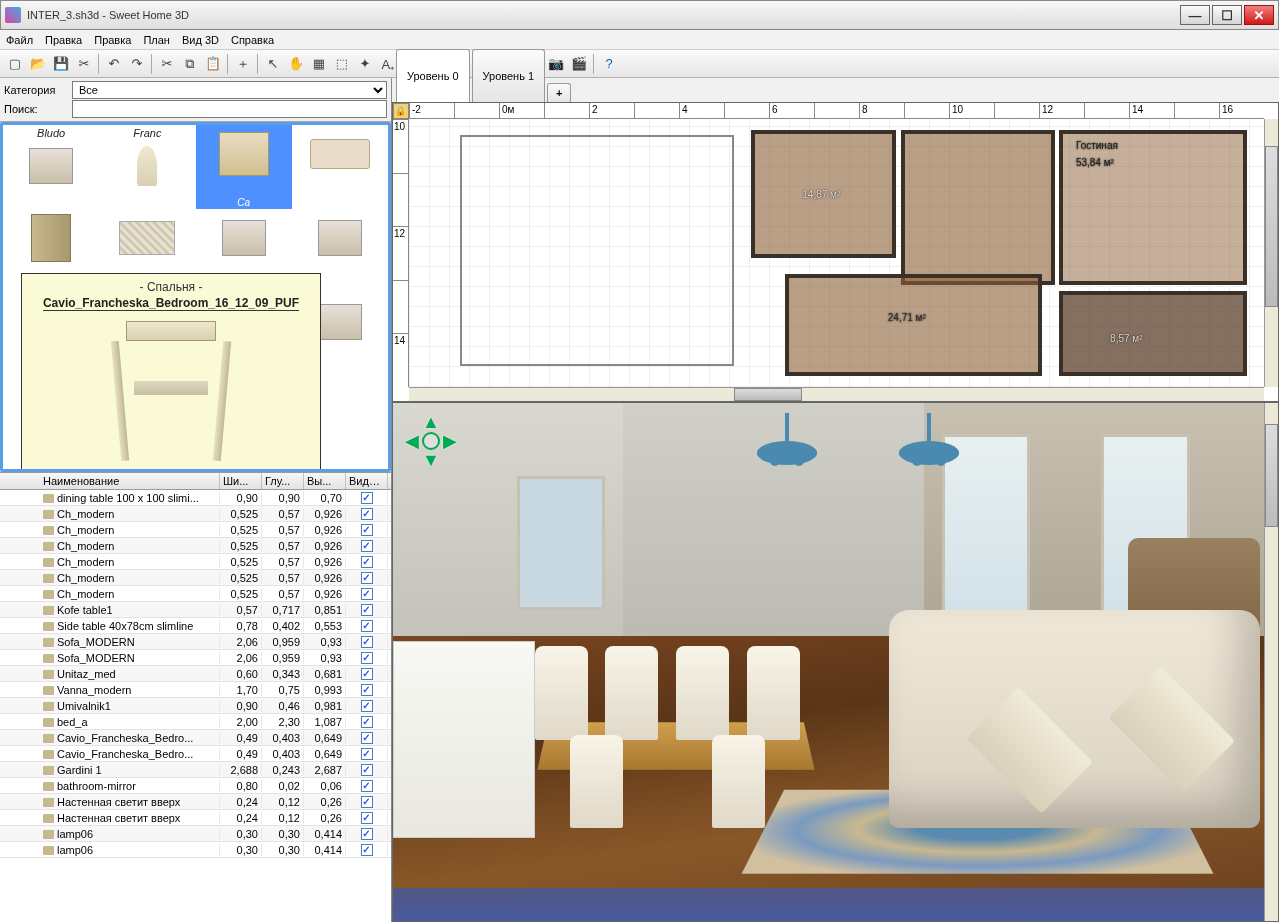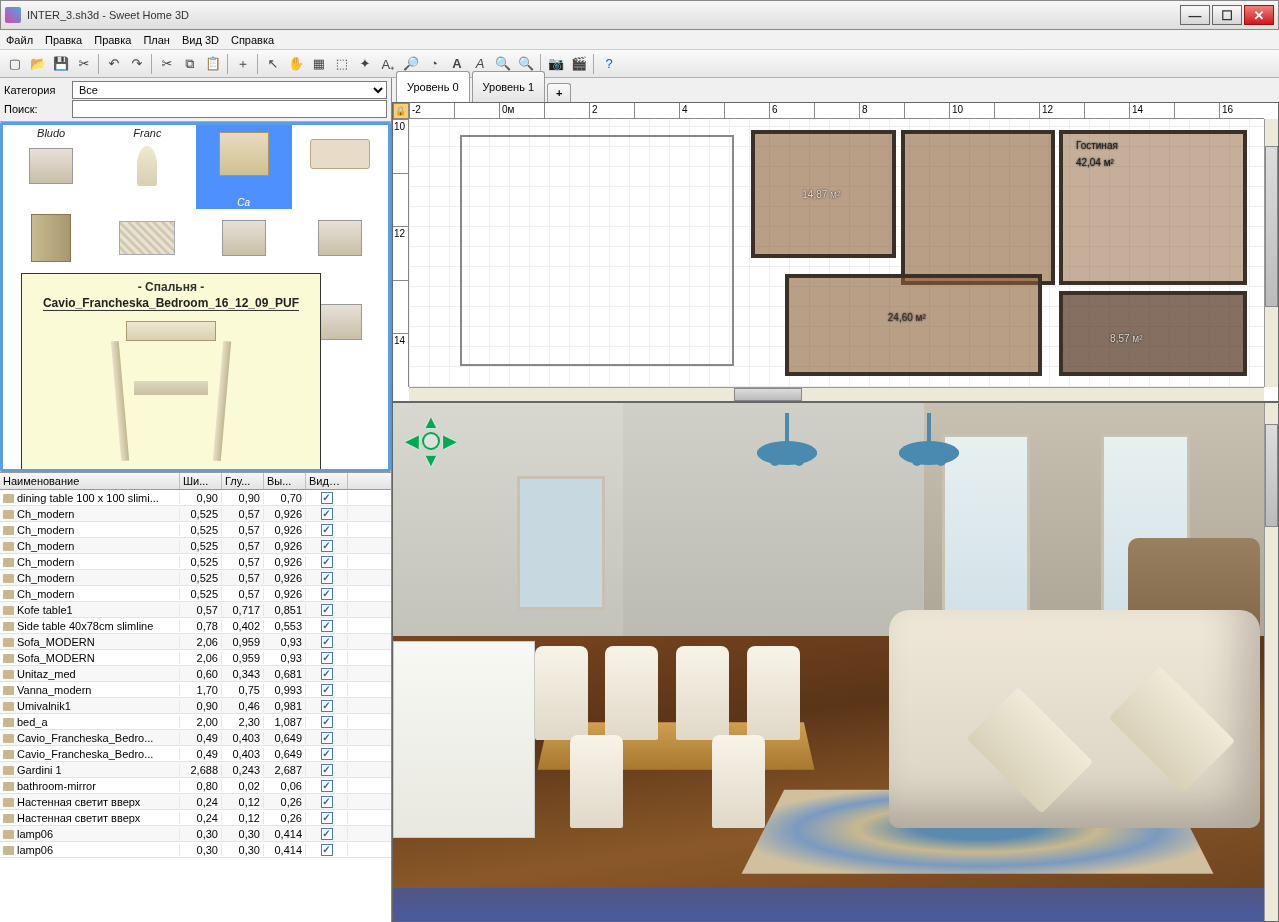--- a/index.html
+++ b/index.html
@@ -40,40 +40,40 @@
 .cat-cell { height: 84px; display:flex; flex-direction:column; align-items:center; justify-content:flex-start; padding-top:2px; position:relative; }
 .cat-cell .lbl { font-style: italic; color:#222; font-size:11px; text-align:center; overflow:hidden; text-overflow:ellipsis; white-space:nowrap; width:88px; }
 .cat-cell .thumb { width:70px; height:50px; margin-top:2px; display:flex; align-items:center; justify-content:center; }
 .cat-cell.sel { background:#4d90fe; }
 .cat-cell.sel .lbl { color:#fff; }
 .cat-cell .tag { position:absolute; bottom:1px; left:0; right:0; font-size:10px; text-align:center; color:#333; font-style:italic; }
 .cat-cell.sel .tag { background:#4d90fe; color:#fff; }
 
 
 .tooltip { position:absolute; left:18px; top:148px; width:300px; height:210px; background:#fafad7; border:1px solid #333; z-index:100; display:flex; flex-direction:column; align-items:center; padding:6px 4px; }
-.tooltip .t1 { font-weight:bold; font-size:12px; text-align:center; color:#333; }
+.tooltip .t1 { font-weight:normal; font-size:12px; text-align:center; color:#333; }
 .tooltip .t2 { font-weight:bold; font-size:12px; text-align:center; color:#222; border-bottom:1px solid #333; margin:2px 0 4px; }
 .tooltip .timg { flex:1; width:180px; display:flex; align-items:center; justify-content:center; }
 
 
 .furn-list { flex:1; overflow:hidden; display:flex; flex-direction:column; background:#fff; border-top:1px solid #999; }
 .furn-head { display:flex; background:linear-gradient(#f7f7f7,#e3e3e3); border-bottom:1px solid #999; }
 .fh { border-right:1px solid #c0c0c0; padding:2px 3px; font-size:11px; overflow:hidden; text-overflow:ellipsis; white-space:nowrap; }
-.c-name{width:180px;} .c-w{width:42px;} .c-d{width:42px;} .c-h{width:42px;} .c-v{width:42px;}
+.c-name{width:180px;margin-left:40px;} .c-w{width:42px;} .c-d{width:42px;} .c-h{width:42px;} .c-v{width:42px;}
 .furn-body { flex:1; overflow-y:auto; }
 .frow { display:flex; border-bottom:1px solid #e3e3e3; height:16px; align-items:center; }
 .frow:nth-child(even){ background:#f7f7f7; }
 .fc { border-right:1px solid #e8e8e8; padding:0 3px; font-size:11px; overflow:hidden; text-overflow:ellipsis; white-space:nowrap; }
 .fc.num { text-align:right; }
 .fc .ic { display:inline-block; width:11px; height:9px; background:#c8b890; margin-right:3px; border-radius:1px; vertical-align:middle; }
 .chk { width:12px; height:12px; border:1px solid #4a7dbf; background:#fff; display:inline-flex; align-items:center; justify-content:center; color:#2060c0; font-size:10px; font-weight:bold; }
 
 
 .plan-tabs { height:24px; display:flex; align-items:flex-end; padding-left:4px; background:#f0f0f0; gap:2px; }
-.ptab { border:1px solid #999; border-bottom:none; padding:9px 10px; background:linear-gradient(#fafafa,#e5e5e5); border-radius:3px 3px 0 0; font-size:11px; cursor:pointer; }
+.ptab { border:1px solid #999; border-bottom:none; padding:20px 10px; background:linear-gradient(#fafafa,#e5e5e5); border-radius:3px 3px 0 0; font-size:11px; cursor:pointer; }
 .ptab.active { background:#fff; }
 .ptab.add { font-weight:bold; width:24px; text-align:center; padding:3px 6px; }
 
 
 .plan-view { flex: 0 0 300px; border:1px solid #666; background:#fff; position:relative; overflow:hidden; }
 .ruler-h { position:absolute; top:0; left:16px; right:14px; height:16px; background:#fff; border-bottom:1px solid #888; display:flex; font-size:10px; }
 .ruler-h span { border-left:1px solid #888; padding:1px 2px; }
 .ruler-v { position:absolute; top:16px; left:0; bottom:14px; width:16px; background:#fff; border-right:1px solid #888; display:flex; flex-direction:column; font-size:10px; }
 .ruler-v span { border-top:1px solid #888; padding:1px; flex:1; }
 .plan-area { position:absolute; top:16px; left:16px; right:14px; bottom:14px; background:repeating-linear-gradient(0deg,#eee,#eee 1px,transparent 1px,transparent 20px),repeating-linear-gradient(90deg,#eee,#eee 1px,transparent 1px,transparent 20px); }
@@ -535,24 +535,24 @@
           <span>14</span>
         </div>
       <div class="plan-area">
         <div class="plan-room" style="left:40%;top:4%;width:17%;height:48%;"></div>
         <div class="plan-room" style="left:57.5%;top:4%;width:18%;height:58%;"></div>
         <div class="plan-room" style="left:76%;top:4%;width:22%;height:58%;background:rgba(140,95,55,0.5);"></div>
         <div class="plan-room" style="left:44%;top:58%;width:30%;height:38%;"></div>
         <div class="plan-room" style="left:76%;top:64%;width:22%;height:32%;background:rgba(80,50,30,0.7);"></div>
         <div class="plan-room" style="left:6%;top:6%;width:32%;height:86%;background:rgba(255,255,255,0.1);border:2px solid #888;"></div>
         <div class="plan-label" style="left:46%;top:26%;">14,87 м²</div>
-        <div class="plan-label" style="left:56%;top:72%;color:#333;">24,60 м²</div>
+        <div class="plan-label" style="left:56%;top:72%;color:#333;">24,71 м²</div>
         <div class="plan-label" style="left:82%;top:80%;">8,57 м²</div>
         <div class="plan-label" style="left:78%;top:8%;color:#222;">Гостиная</div>
-        <div class="plan-label" style="left:78%;top:14%;color:#222;">42,04 м²</div>
+        <div class="plan-label" style="left:78%;top:14%;color:#222;">53,84 м²</div>
       </div>
       <div class="hscroll">
           <div class="scroll-thumb" style="position:absolute;left:38%;width:8%;height:100%;"></div>
         </div>
       <div class="vscroll">
           <div class="scroll-thumb" style="position:absolute;top:10%;height:60%;width:100%;"></div>
         </div>
     </div>
 
     <div class="view3d">

